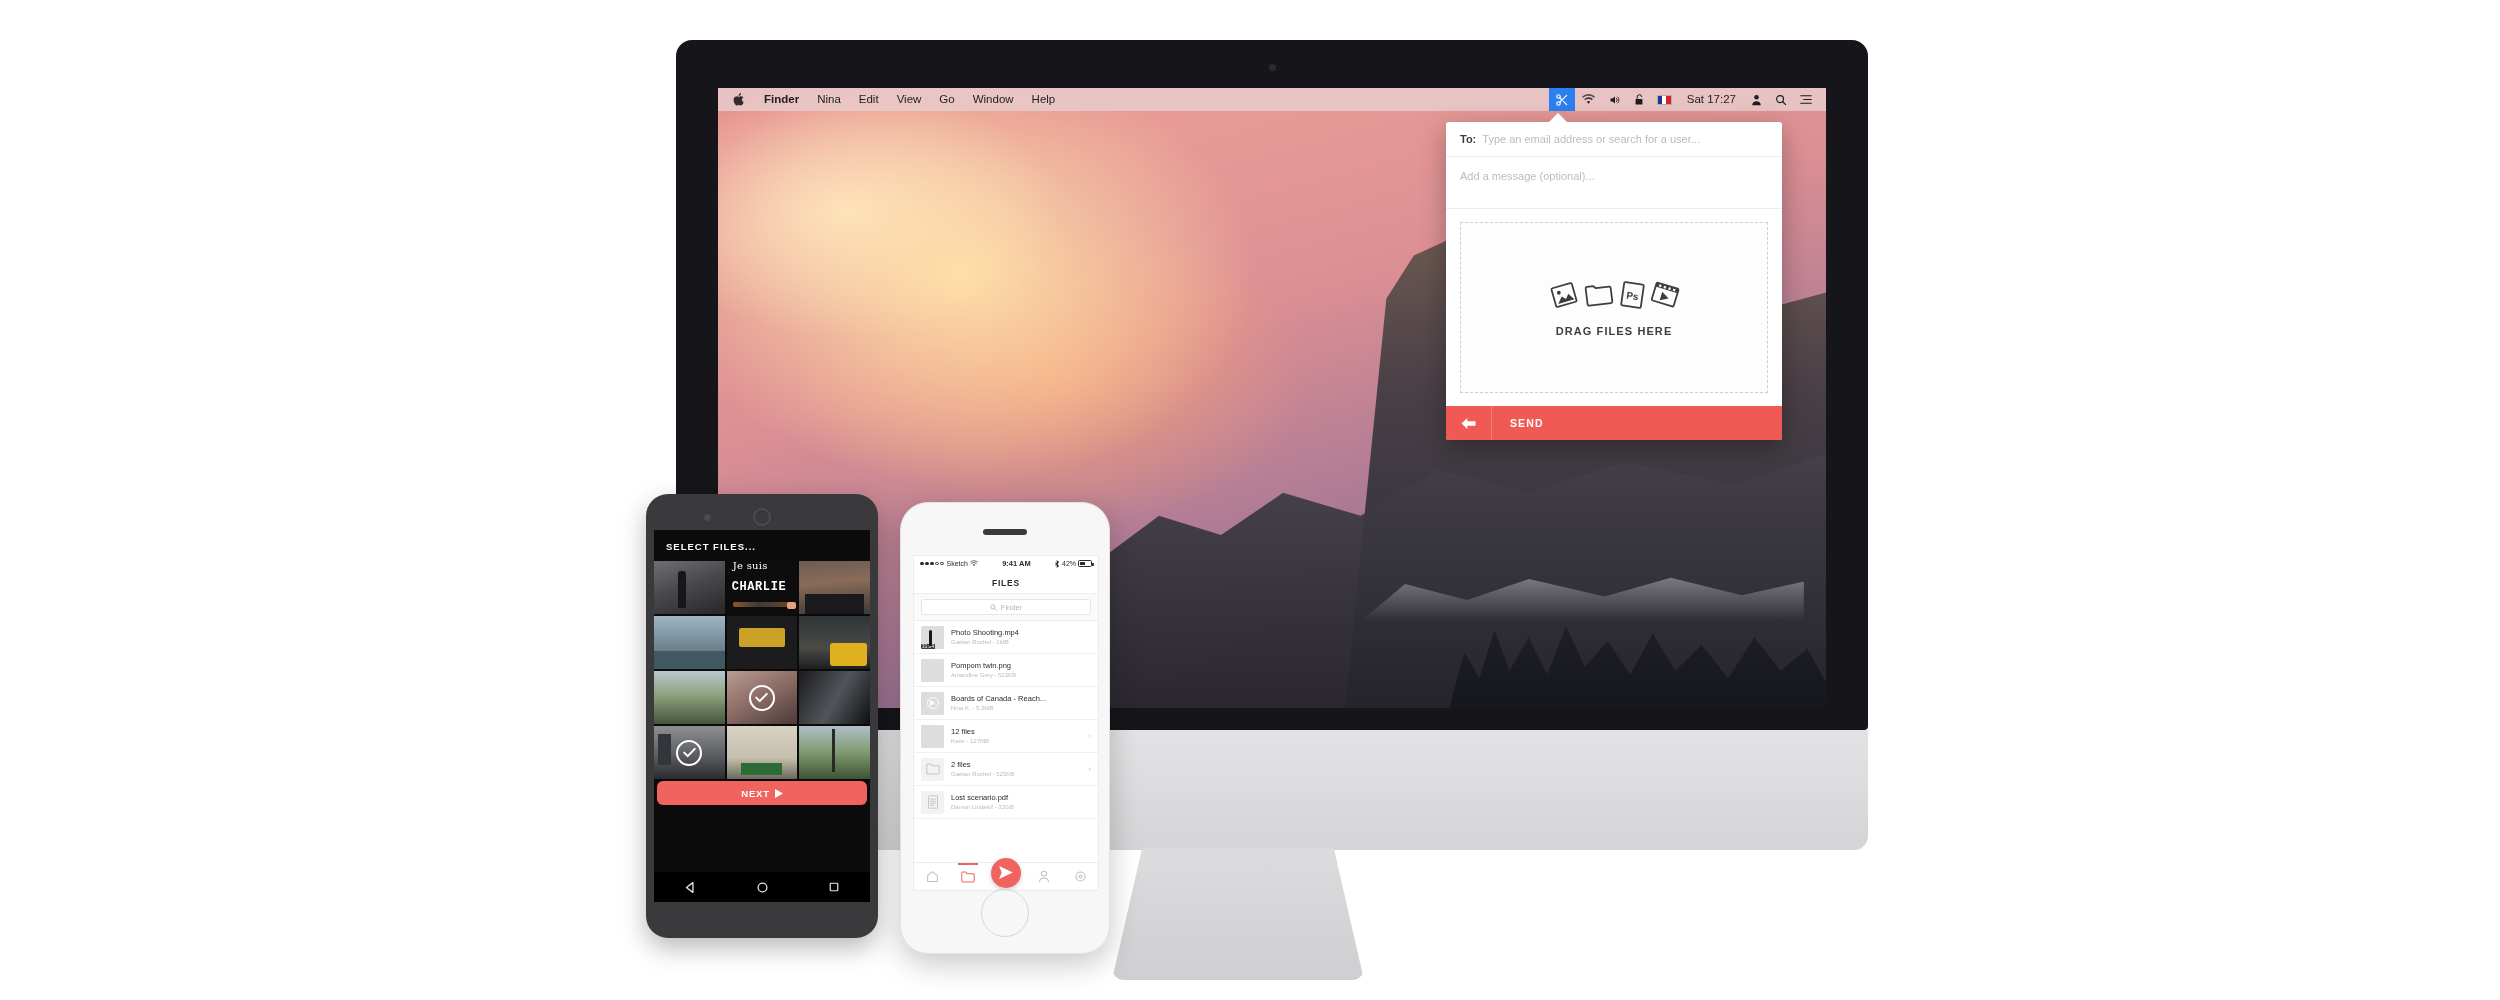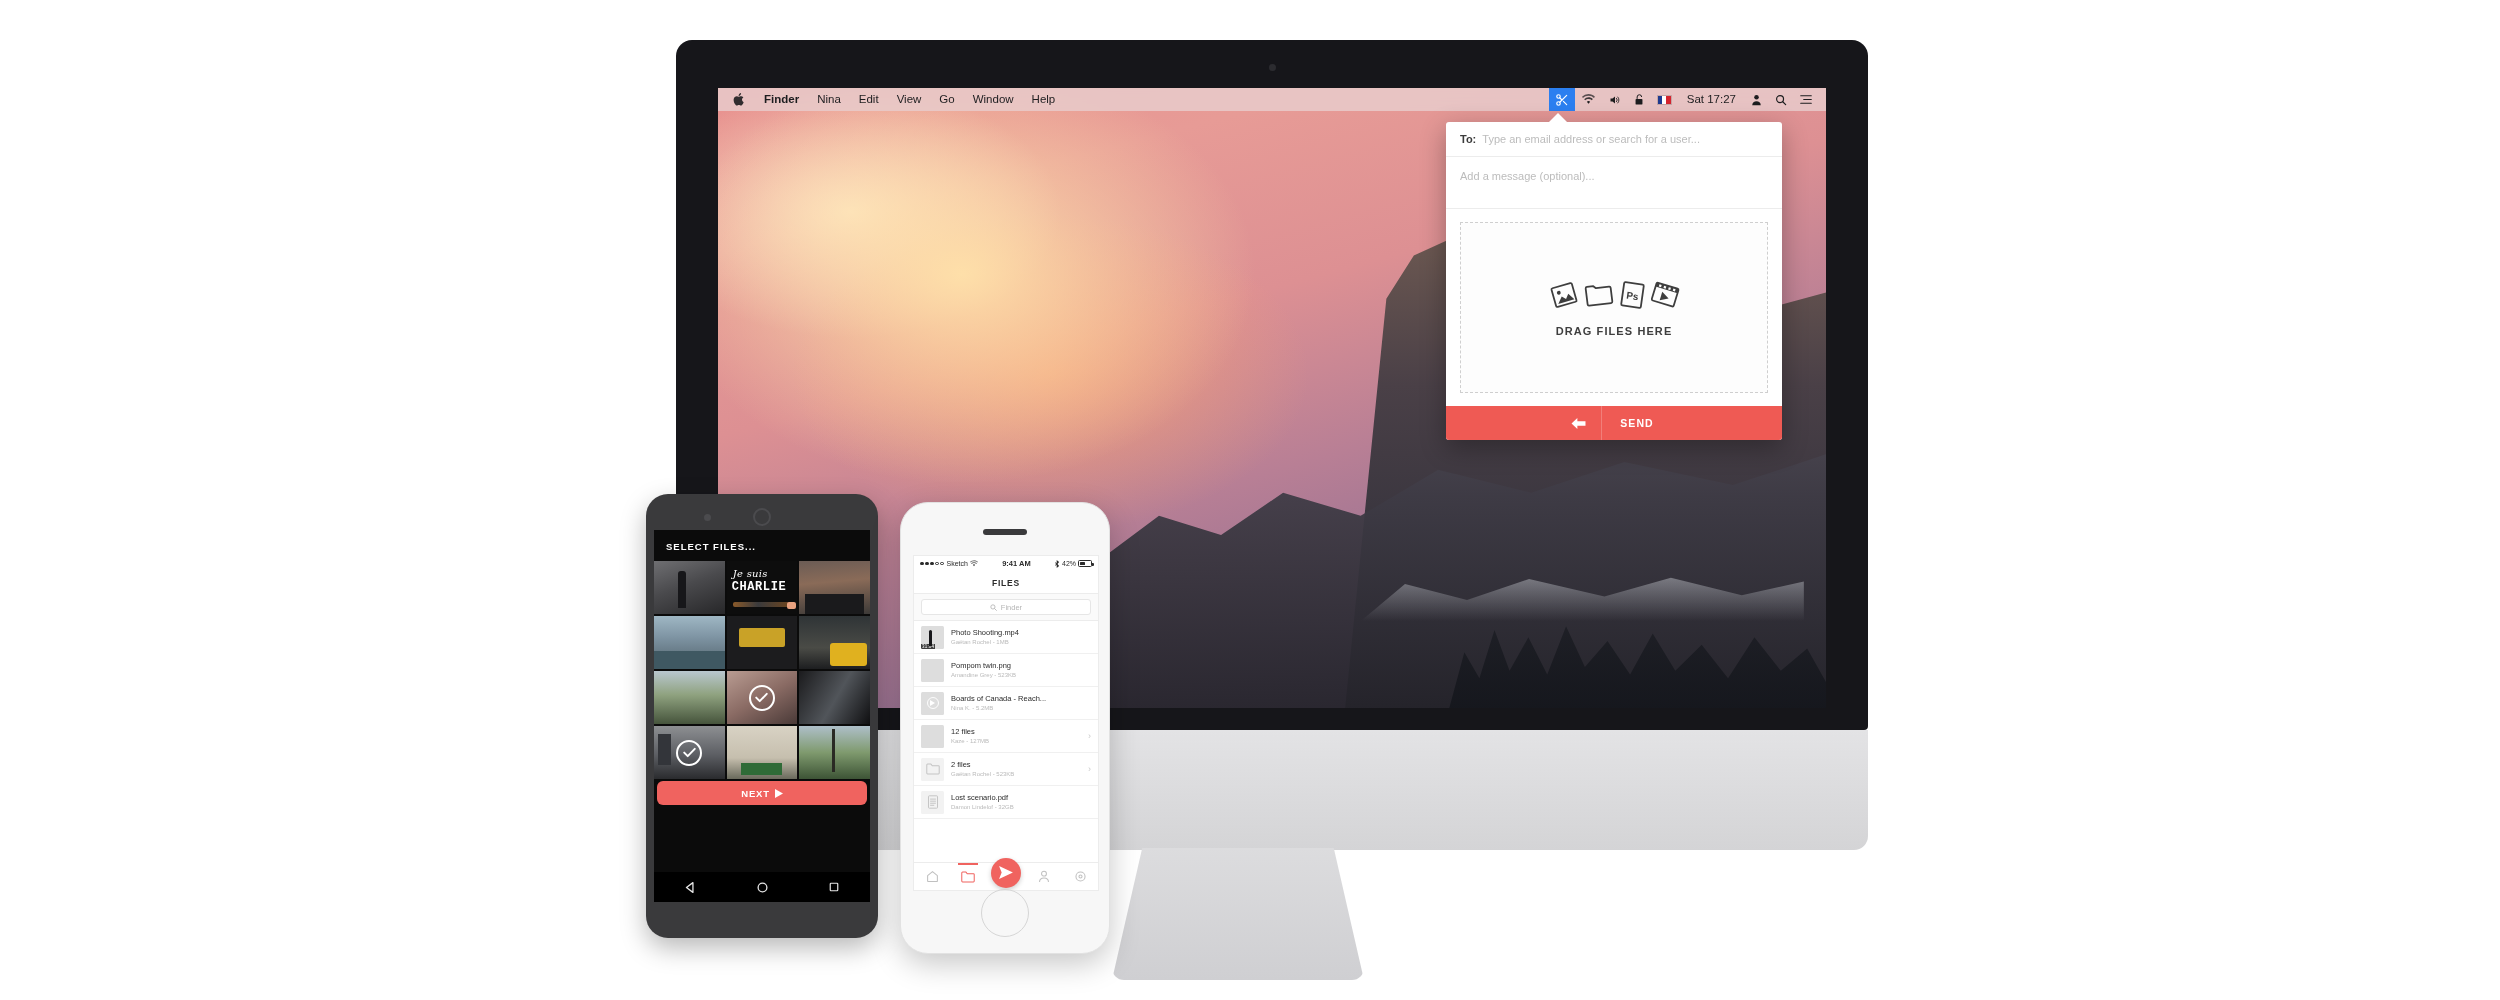--- a/index.html
+++ b/index.html
@@ -130,21 +130,21 @@
     border: 1px dashed #cfcfcf;
     display: flex; flex-direction: column; align-items: center; justify-content: center;
     gap: 14px; background: #fdfdfd;
   }
   .drop-icons { display: flex; align-items: flex-end; gap: 4px; }
   .drop-icons svg { display: block; }
   .drop-label {
     font-size: 11px; font-weight: bold; letter-spacing: 1.1px; color: #3e3e3e;
   }
   .pop-footer {
-    display: flex; align-items: center; justify-content: center;
+    display: flex; align-items: center; justify-content: flex-start;
     background: #ef5a54; height: 34px; border-radius: 0 0 3px 3px;
   }
   .pop-back { padding: 0 14px; display: flex; align-items: center; cursor: pointer; }
   .pop-send {
     padding: 0 18px; height: 100%; display: flex; align-items: center;
     color: #fff; font-size: 10.5px; font-weight: bold; letter-spacing: 1.1px;
     border-left: 1px solid rgba(255,255,255,.22); cursor: pointer;
   }
 
   
@@ -192,22 +192,22 @@
   .and-nav {
     position: absolute; left: 0; bottom: 0; width: 100%; height: 30px;
     background: #000; display: flex; align-items: center; justify-content: space-around;
   }
 
   
   .t-street { background: linear-gradient(160deg,#6f6f72 0%,#4a4a4d 45%,#272729 100%); }
   .t-street::after { content:""; position:absolute; left:34%; top:18%; width:12%; height:70%; background:#17171a; border-radius:3px 3px 0 0;}
   .t-charlie { background: #0d0d0d; }
   .t-charlie .je {
-    position: absolute; left: 6px; top: 8px; right: 4px;
-    color: #fff; font-family: "DejaVu Serif", serif; font-style: italic;
+    position: absolute; left: 6px; top: 0; right: 4px;
+    color: #fff; font-family: "DejaVu Serif", serif; 
     font-size: 10px; line-height: 1.05; letter-spacing: .3px;
   }
   .t-charlie .ch {
     position: absolute; left: 5px; top: 19px; color: #fff;
     font-family: Liberation Mono, monospace; font-size: 12px; font-weight: bold; letter-spacing: .6px;
   }
   .t-charlie .gun {
     position: absolute; left: 6px; bottom: 7px; width: 56px; height: 5px;
     background: linear-gradient(90deg,#8a5a2a 0%,#3a3a3c 45%,#6b4520 100%); border-radius: 2px;
   }

